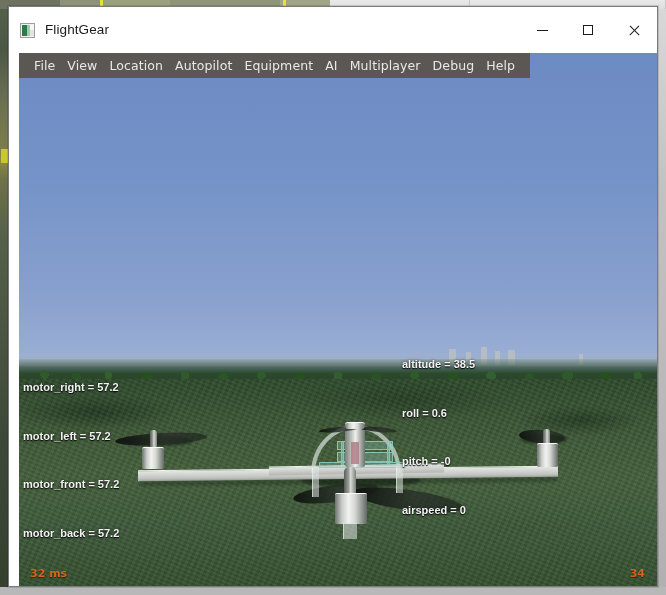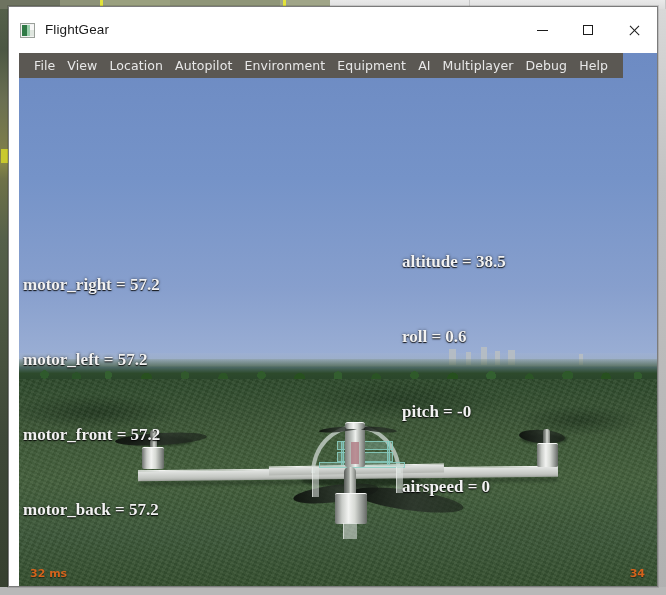--- a/index.html
+++ b/index.html
@@ -208,21 +208,21 @@
   }
   .body-pink { position:absolute; background:rgba(176,126,134,.85); }
   .leg {
     position:absolute; background:rgba(222,228,224,.55);
     border-left:1px solid rgba(240,244,240,.6);
   }
 
   
   .hud {
     position:absolute; color:#f2f2f2; font-weight:bold;
-    font-family:Liberation Serif, serif; font-size:17px; line-height:1.47;
+    font-family:Liberation Sans, sans-serif; font-size:11px; line-height:1.47;
     text-shadow:0 1px 1px rgba(0,0,0,.85), 0 0 3px rgba(0,0,0,.6);
     white-space:pre;
   }
   #hud-motors { left:4px; bottom:13px; }
   #hud-flight { left:383px; bottom:36px; }
   .hud-line { display:block; }
   .hud-small {
     position:absolute; color:#d4631c; font-weight:bold;
     font-family:"DejaVu Sans", sans-serif; font-size:11px; line-height:1;
     text-shadow:0 1px 1px rgba(0,0,0,.5);
@@ -283,21 +283,20 @@
     </div>
   </div>
 
   <div id="viewport">
 
     <div id="menubar">
       <span class="menu-item">File</span>
       <span class="menu-item">View</span>
       <span class="menu-item">Location</span>
       <span class="menu-item">Autopilot</span>
-      <span class="menu-item">Environment</span>
       <span class="menu-item">Equipment</span>
       <span class="menu-item">AI</span>
       <span class="menu-item">Multiplayer</span>
       <span class="menu-item">Debug</span>
       <span class="menu-item">Help</span>
     </div>
 
     <div id="sky"></div>
     <div id="haze"></div>
 

